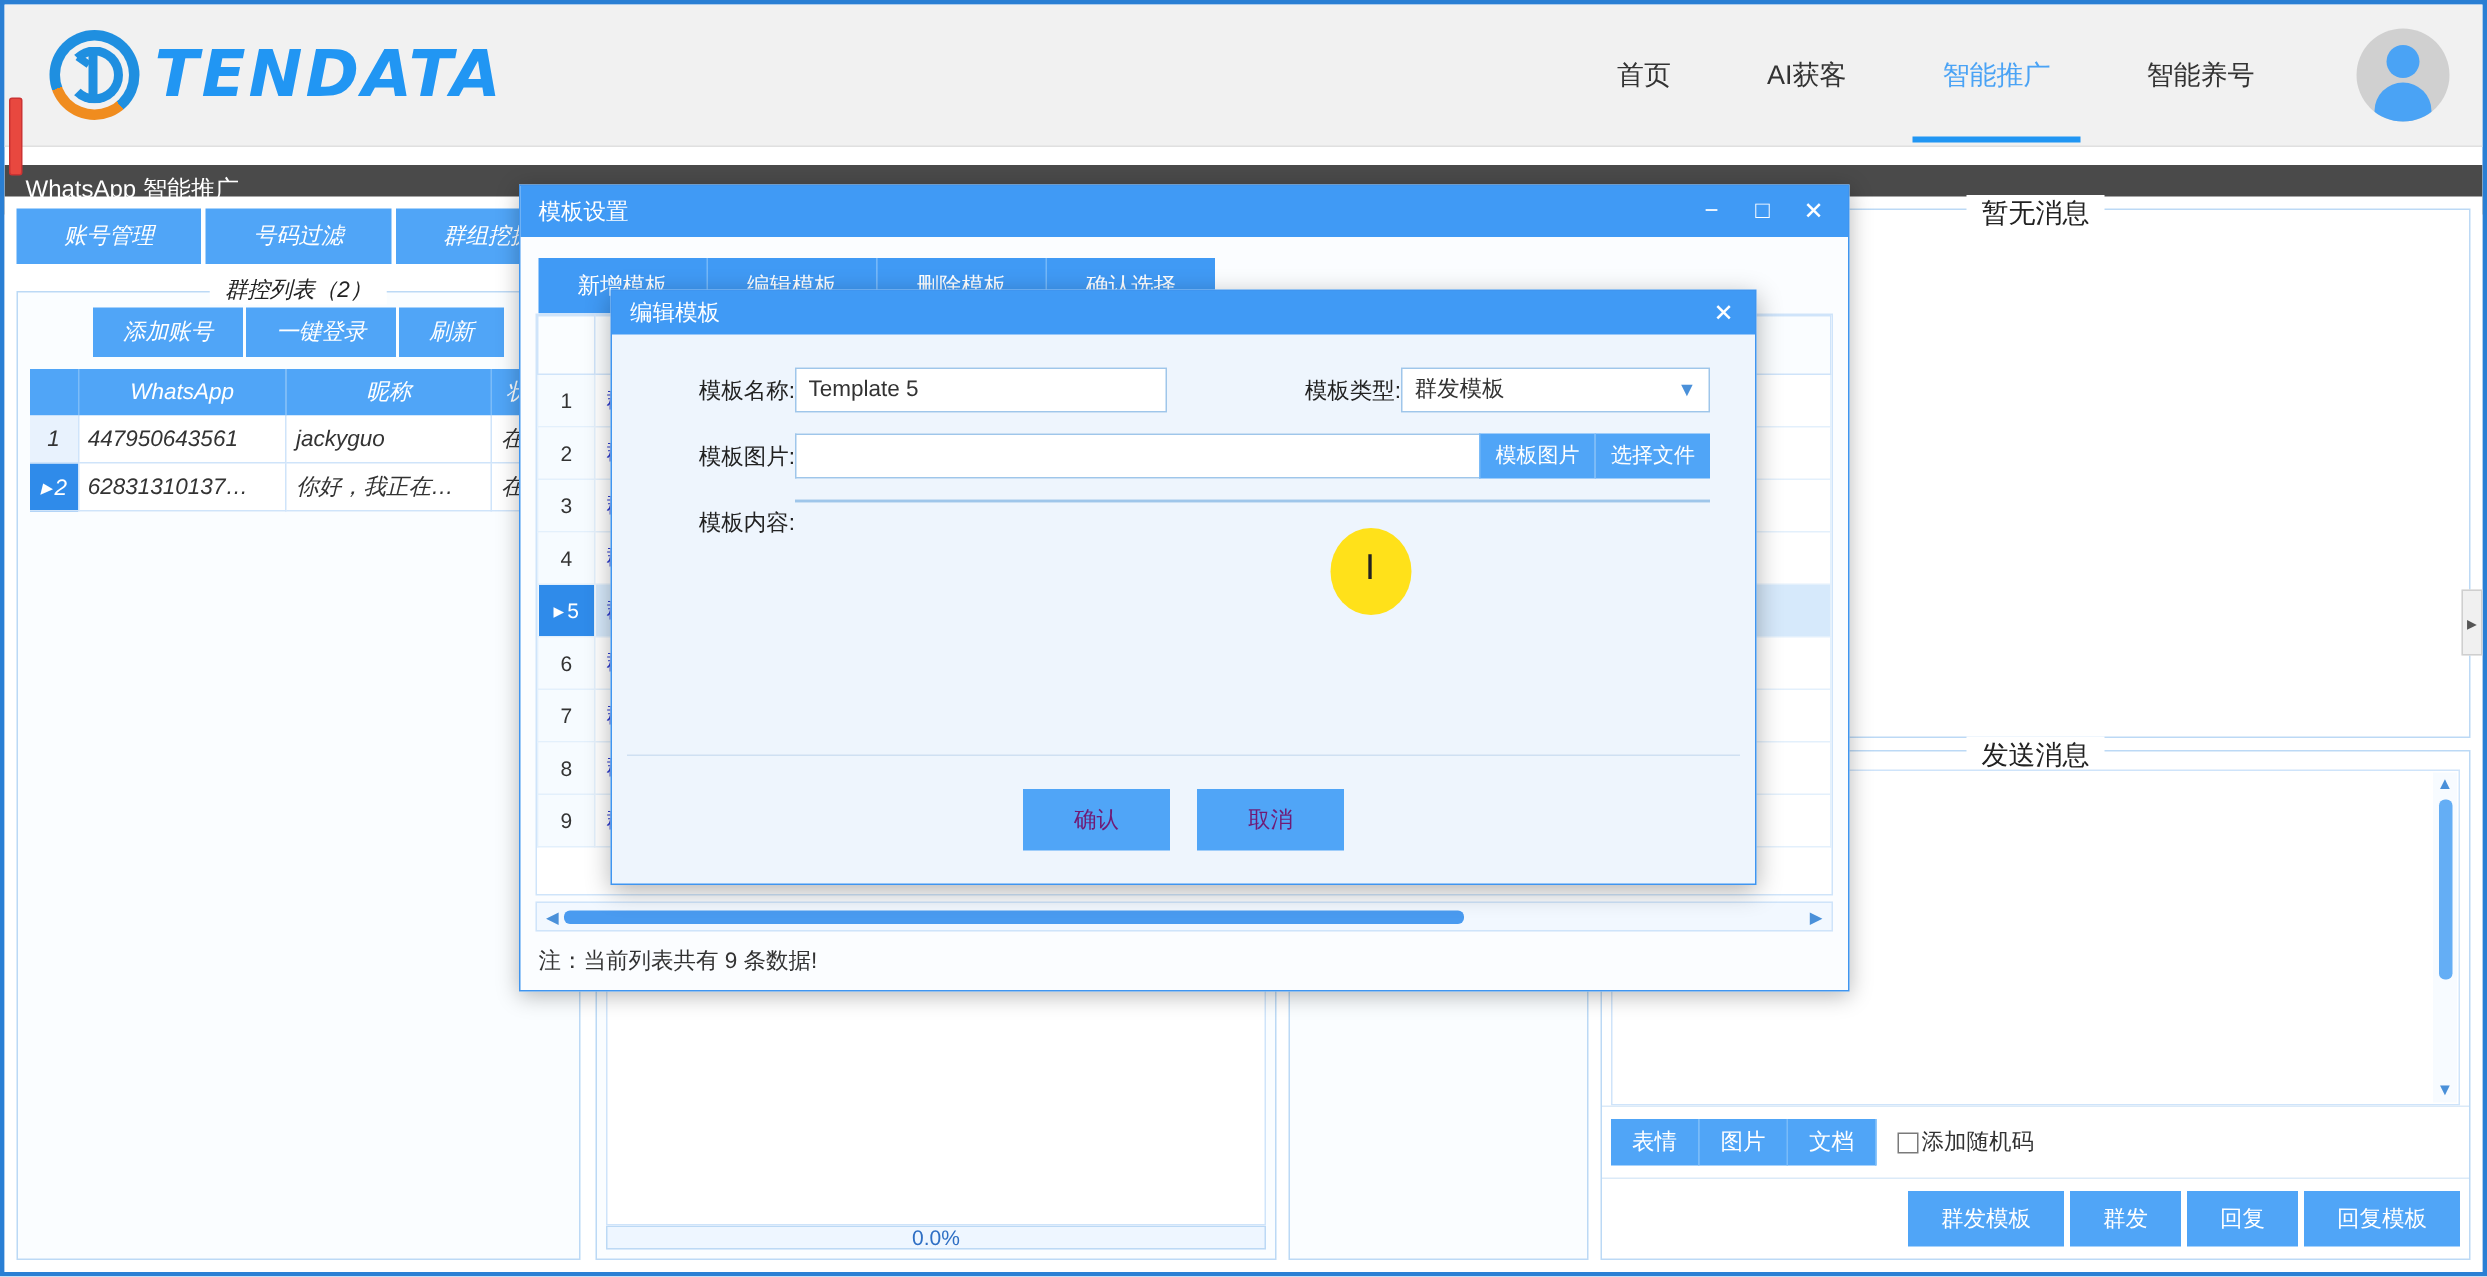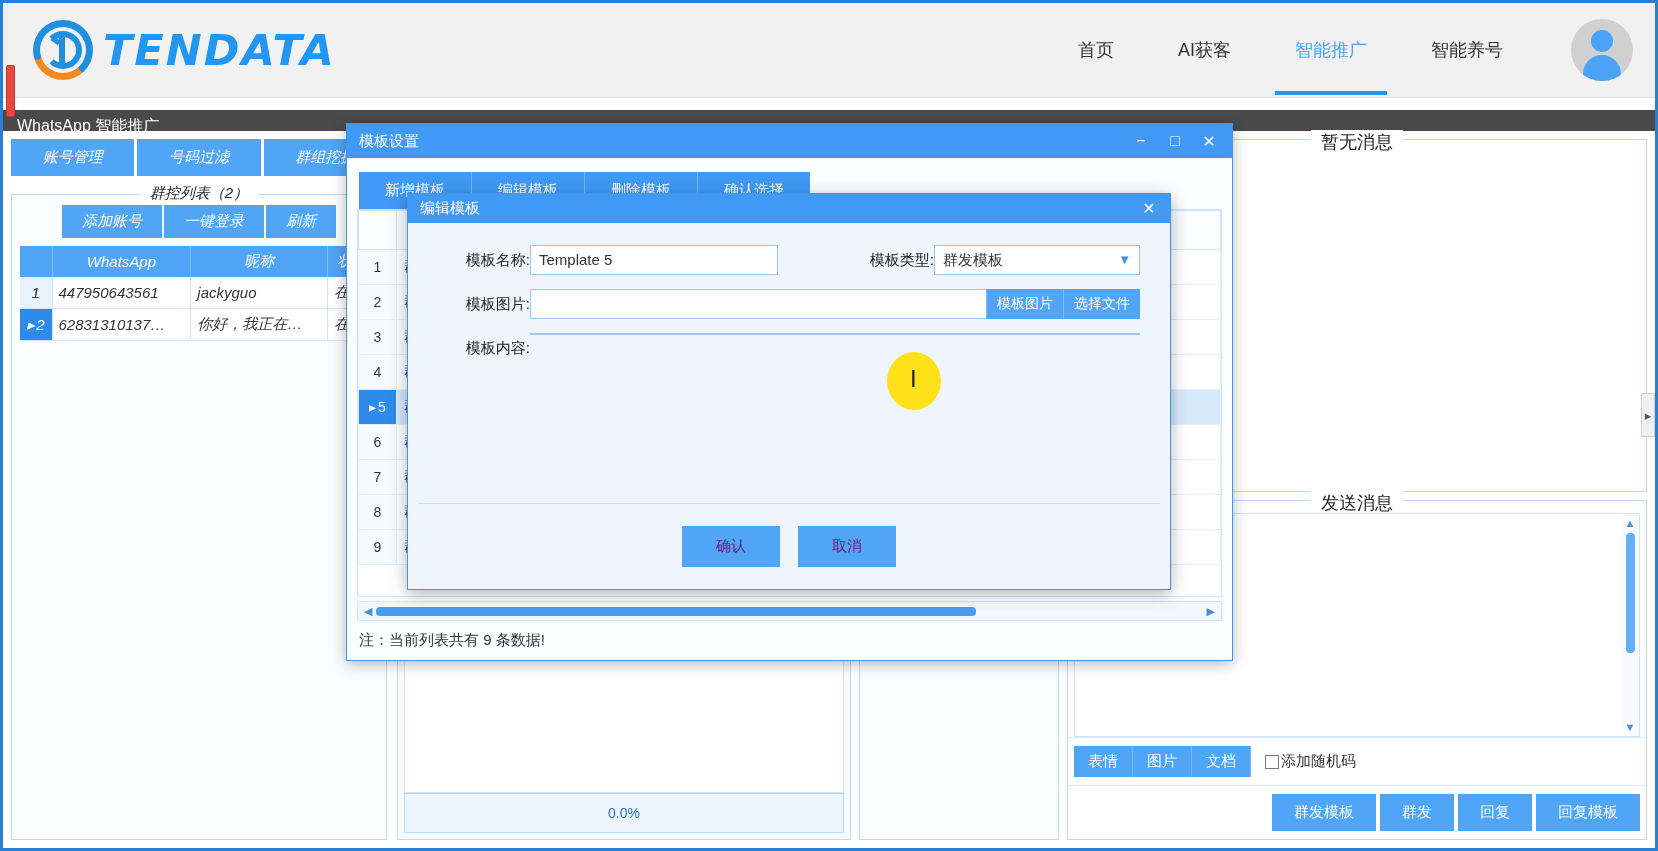--- a/index.html
+++ b/index.html
@@ -155,21 +155,21 @@
     border: 1px solid #cfe4fa; position: relative;
   }
   #numlist table { width: 100%; border-collapse: collapse; font-size: 15px; }
   #numlist td {
     border-bottom: 1px solid #d6e8fa; padding: 7px 8px; color: #333;
   }
   #numlist td.rn { width: 42px; text-align: center; background:#f4f9ff; color:#444;
                    border-right: 1px solid #d6e8fa; }
   #numlist td.st { color: #3b6fd4; width: 130px; border-left:1px solid #d6e8fa; }
   #progress {
-    height: 40px; background: #eef6ff; border: 1px solid #bcd9f5;
+    height: 16px; background: #eef6ff; border: 1px solid #bcd9f5;
     display: flex; align-items: center; justify-content: center;
     font-size: 14px; color: #2f6fc4;
   }
   
   #third-col { width: 208px; flex: none; padding: 8px 4px; }
   #third-col .box {
     border: 1px solid #bcd9f5; height: 100%; background: #fafdff;
   }
   
   #right-col {

